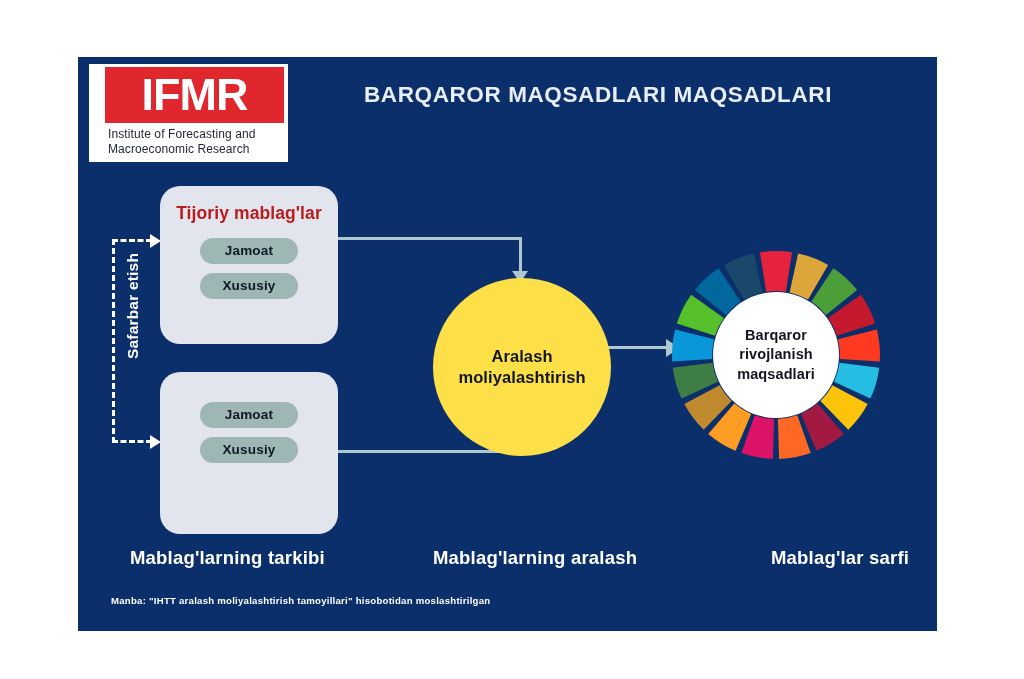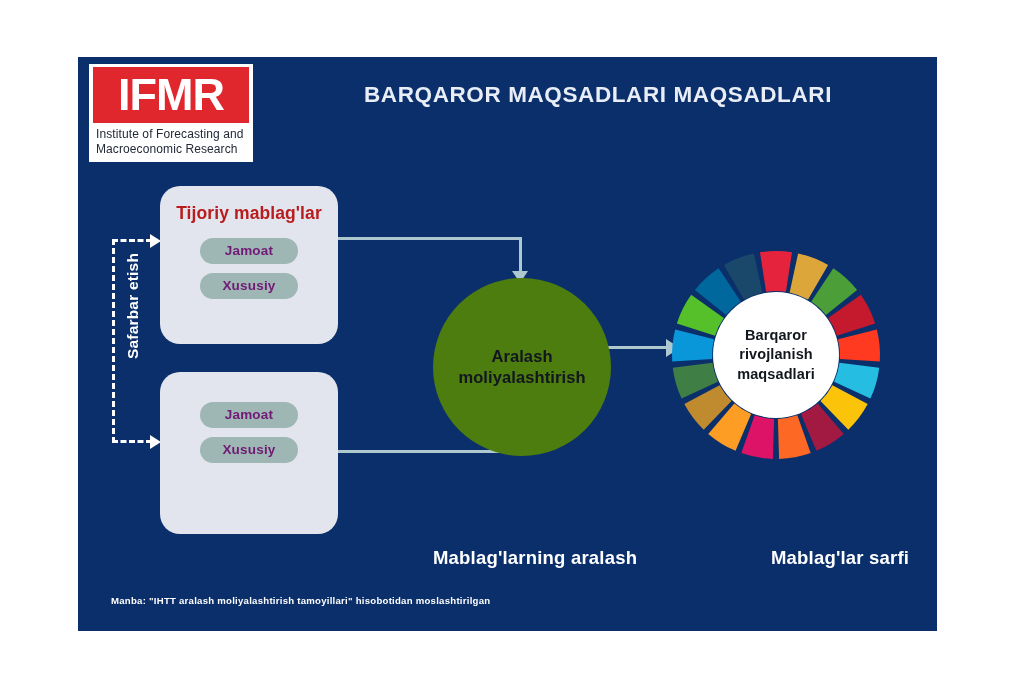--- a/index.html
+++ b/index.html
@@ -22,23 +22,23 @@
     height: 574px;
     background: #0a2f6b;
     overflow: hidden;
   }
 
   
   #logo-block {
     position: absolute;
     left: 11px;
     top: 7px;
-    width: 164px;
+    width: 199px;
     background: #ffffff;
-    padding: 3px 4px 4px 4px;
+    padding: 3px 4px 4px 16px;
   }
   #logo-mark {
     background: #e0272e;
     color: #ffffff;
     font-size: 45px;
     font-weight: bold;
     letter-spacing: -1px;
     line-height: 1.0;
     text-align: center;
     padding: 5px 4px 6px 4px;
@@ -125,21 +125,21 @@
     font-size: 17.5px;
     font-weight: bold;
     text-align: center;
     line-height: 1.25;
     letter-spacing: 0.1px;
   }
   .pill-wrap { margin-top: 13px; display: flex; flex-direction: column; align-items: center; gap: 9px; }
   .pill {
     background: #9eb6b4;
     border-radius: 14px;
-    color: #701a75;
+    color: #0f172a;
     font-size: 13.5px;
     font-weight: bold;
     text-align: center;
     padding: 5px 0 6px 0;
     width: 98px;
     letter-spacing: 0.2px;
   }
 
   
   .conn { position: absolute; background: #aec8cf; }
@@ -168,21 +168,21 @@
   }
 
   
   #blend-circle {
     position: absolute;
     left: 355px;
     top: 221px;
     width: 178px;
     height: 178px;
     border-radius: 50%;
-    background: #4d7c0f;
+    background: #fde047;
     display: flex;
     align-items: center;
     justify-content: center;
   }
   #blend-circle .circle-text {
     color: #12161e;
     font-size: 16.5px;
     font-weight: bold;
     text-align: center;
     line-height: 1.3;
@@ -322,18 +322,19 @@
     </svg>
     <div id="sdg-hub-text">
       <span>
         <span>Barqaror</span><br>
         <span>rivojlanish</span><br>
         <span>maqsadlari</span>
       </span>
     </div>
   </div>
 
+  <div class="col-caption" id="caption-0">Mablag'larning  tarkibi</div>
   <div class="col-caption" id="caption-1">Mablag'larning aralash</div>
   <div class="col-caption" id="caption-2">Mablag'lar  sarfi</div>
 
   <div id="source-note">Manba:  "IHTT aralash moliyalashtirish tamoyillari" hisobotidan moslashtirilgan</div>
 
 </div>
 
 </body></html>

